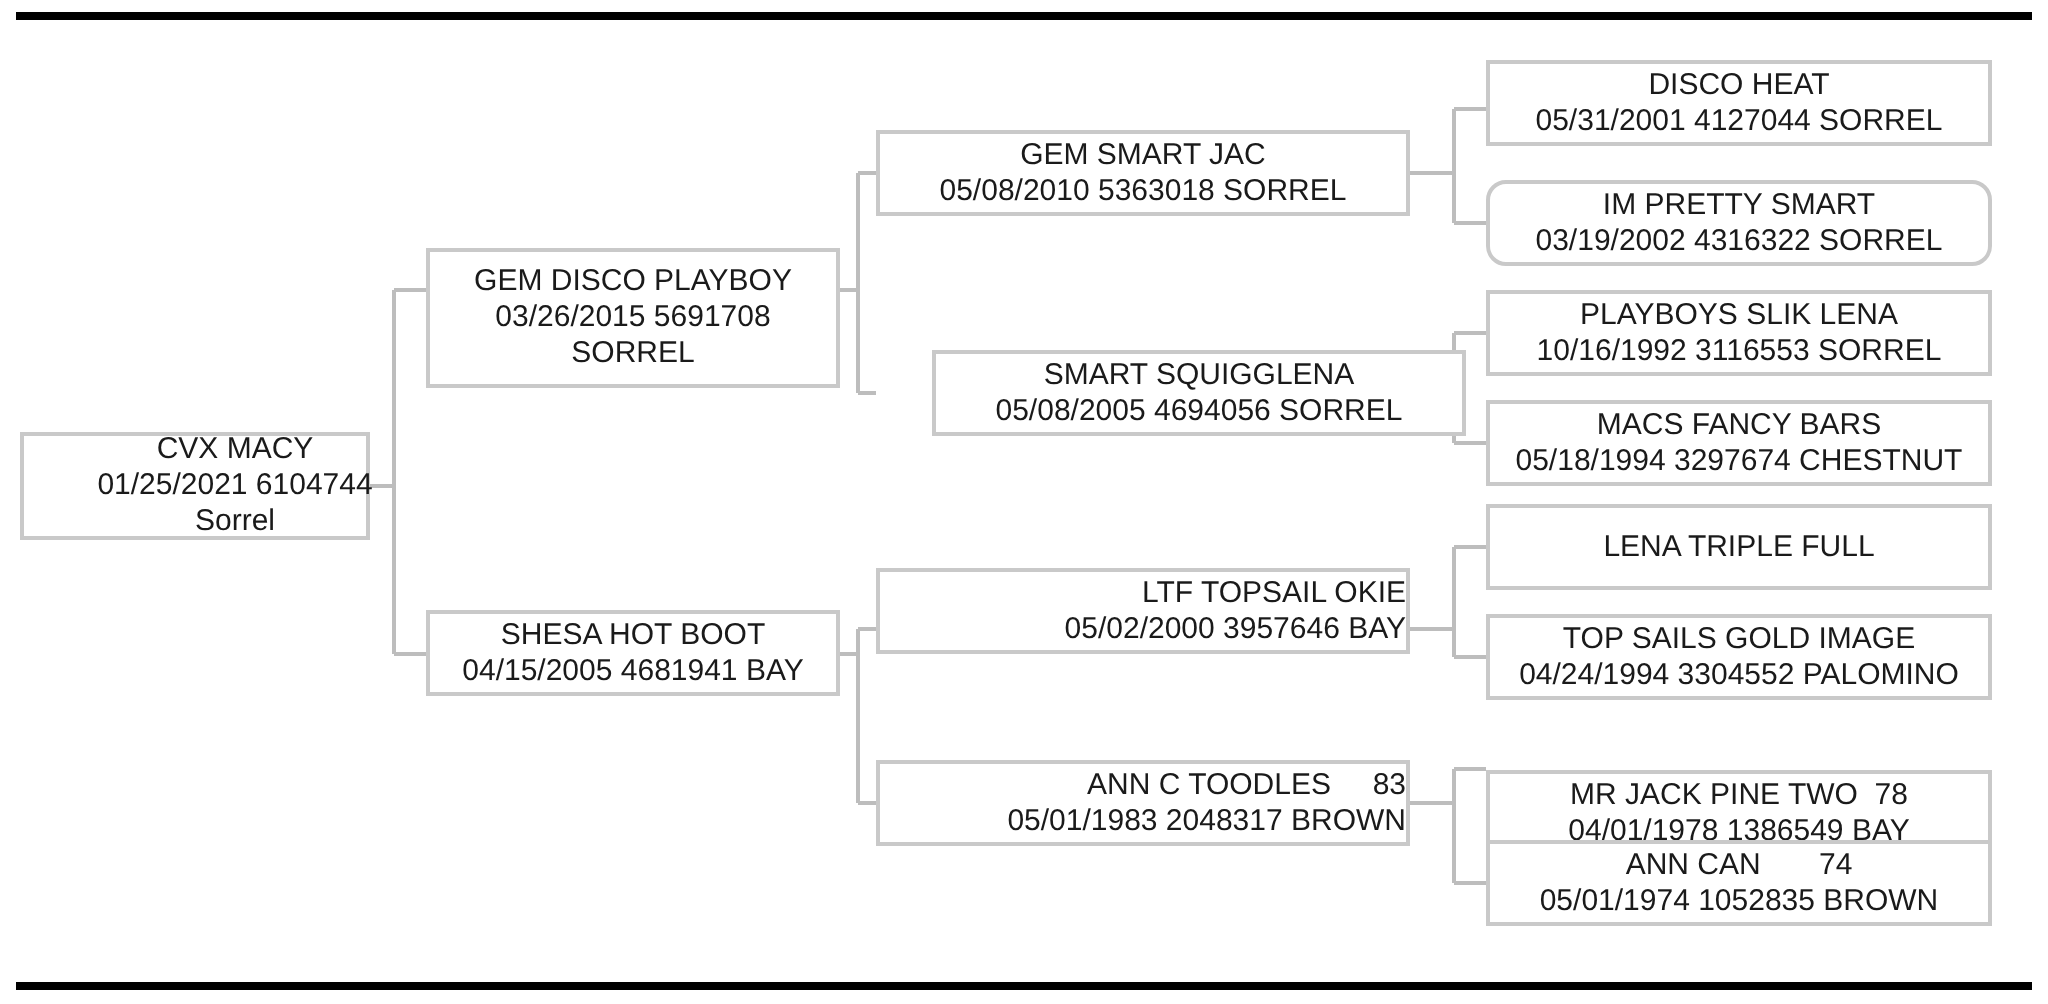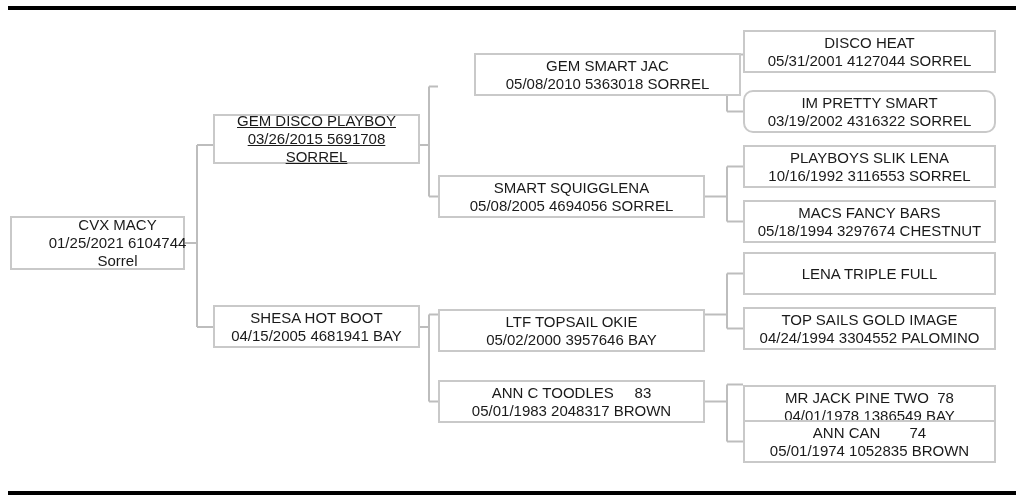--- a/index.html
+++ b/index.html
@@ -31,28 +31,28 @@
     display:flex;flex-direction:column;
     align-items:center;justify-content:center;
     text-align:center;
     color:var(--text-color);
     font-size:15px;line-height:18px;
     white-space:nowrap;
   }
   
   .n-root{left:10px;top:216px;width:175px;height:54px;padding-left:40px;}
   
-  .n-sire{left:213px;top:114px;width:207px;height:50px;text-decoration:underline;}
+  .n-sire{left:213px;top:124px;width:207px;height:70px;}
   .n-dam{left:213px;top:305px;width:207px;height:43px;}
   
   .g3{left:438px;width:267px;height:43px;}
-  .n-ss{top:53px;margin-left:36px;}
-  .n-sd{top:175px;}
-  .n-ds{top:309px;}
-  .n-dd{top:380px;}
+  .n-ss{top:65px;}
+  .n-sd{top:175px;margin-left:28px;}
+  .n-ds{top:284px;align-items:flex-end;}
+  .n-dd{top:380px;align-items:flex-end;}
   
   .g4{left:743px;width:253px;height:43px;}
   .n-sss{top:30px;}
   .n-ssd{top:90px;border-radius:10px;}
   .n-sds{top:145px;}
   .n-sdd{top:200px;}
   .n-dss{top:252px;}
   .n-dsd{top:307px;}
   .n-dds{top:363px;margin-top:22px;}
   .n-ddd{top:420px;}

